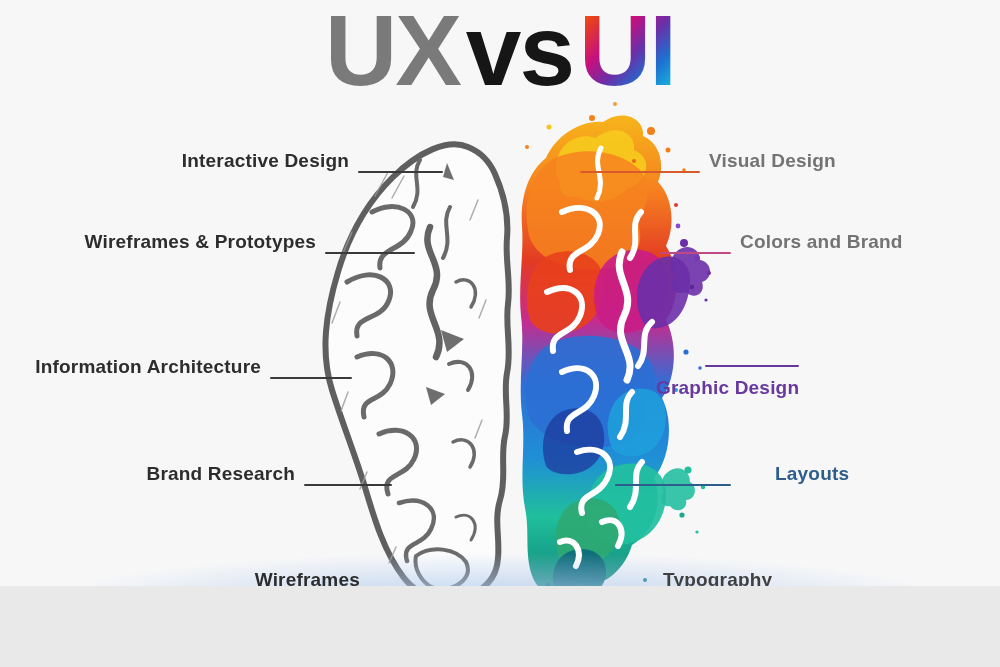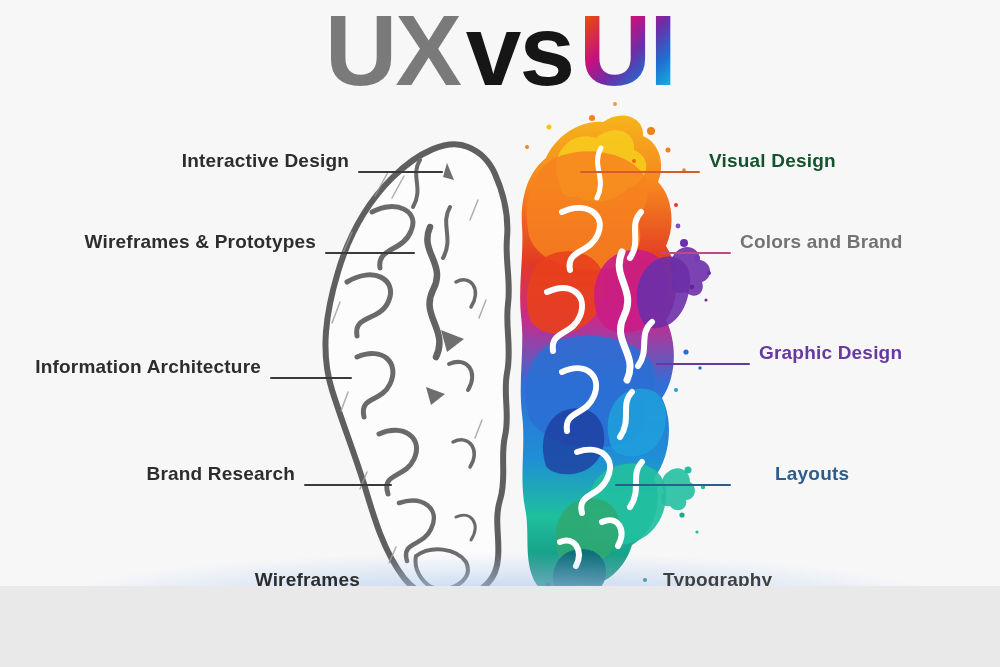--- a/index.html
+++ b/index.html
@@ -34,23 +34,23 @@
   .lbl .line{height:2px;border-radius:1px;}
   .ux-lbl{color:#2d2d2d;}
   .ux-lbl .line{background:#3a3a3a;}
   
   .lbl-interactive{top:149px;right:557px;}  .lbl-interactive .line{width:85px;}
   .lbl-wireframes{top:230px;right:585px;}   .lbl-wireframes .line{width:90px;}
   .lbl-infoarch{top:355px;right:648px;}     .lbl-infoarch .line{width:82px;}
   .lbl-userresearch{top:462px;right:608px;} .lbl-userresearch .line{width:88px;}
   .lbl-scenarios{top:568px;right:545px;}    .lbl-scenarios .line{width:86px;}
   
-  .lbl-visual{top:149px;left:580px;color:#14532d;}      .lbl-visual .line{width:120px;background:#d75a2b;}
+  .lbl-visual{top:149px;left:580px;color:#737373;}      .lbl-visual .line{width:120px;background:#d75a2b;}
   .lbl-colors{top:230px;left:660px;color:#737373;}      .lbl-colors .line{width:71px;background:#c04883;}
-  .lbl-graphic{top:341px;left:656px;color:#67399f;}     .lbl-graphic .line{width:94px;background:#67399f;}
+  .lbl-graphic{top:365px;left:656px;color:#67399f;flex-direction:column;}     .lbl-graphic .line{width:94px;background:#67399f;}
   .lbl-layouts{top:462px;left:615px;color:#2e5d8c;gap:44px;}     .lbl-layouts .line{width:116px;background:#2e5d8c;}
   .lbl-typography{top:568px;left:568px;color:#404040;}  .lbl-typography .line{width:86px;background:#38c9a5;}
   
   .floor{
     position:absolute;left:0;right:0;bottom:0;height:55px;z-index:1;
     background:radial-gradient(ellipse 62% 120% at 50% 125%,rgba(172,200,236,.8),rgba(228,236,248,0) 72%);
   }
 </style>
 </head>
 <body>

